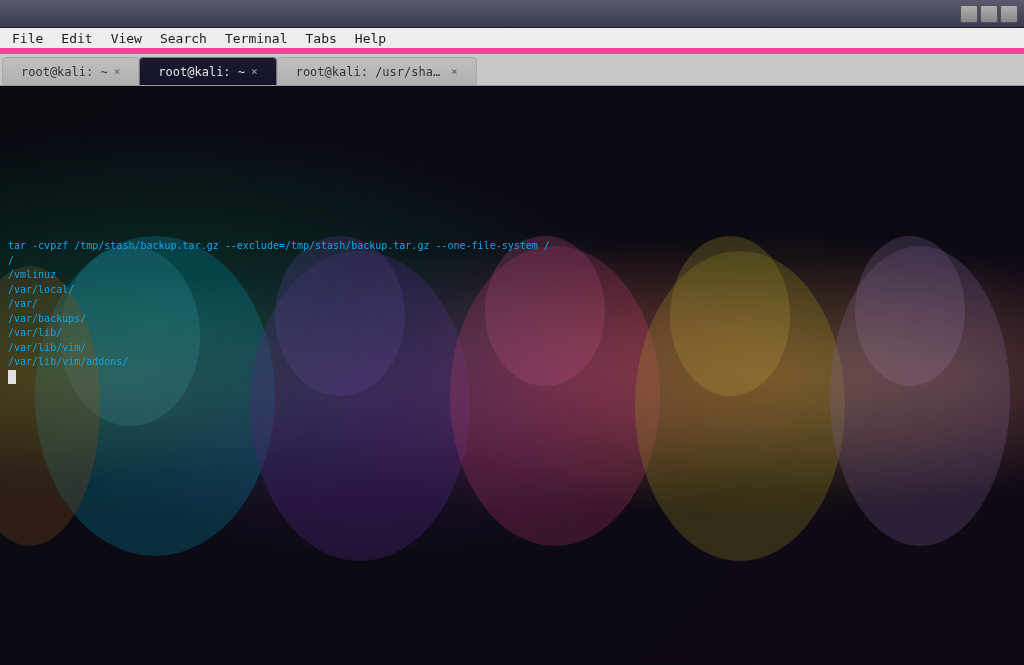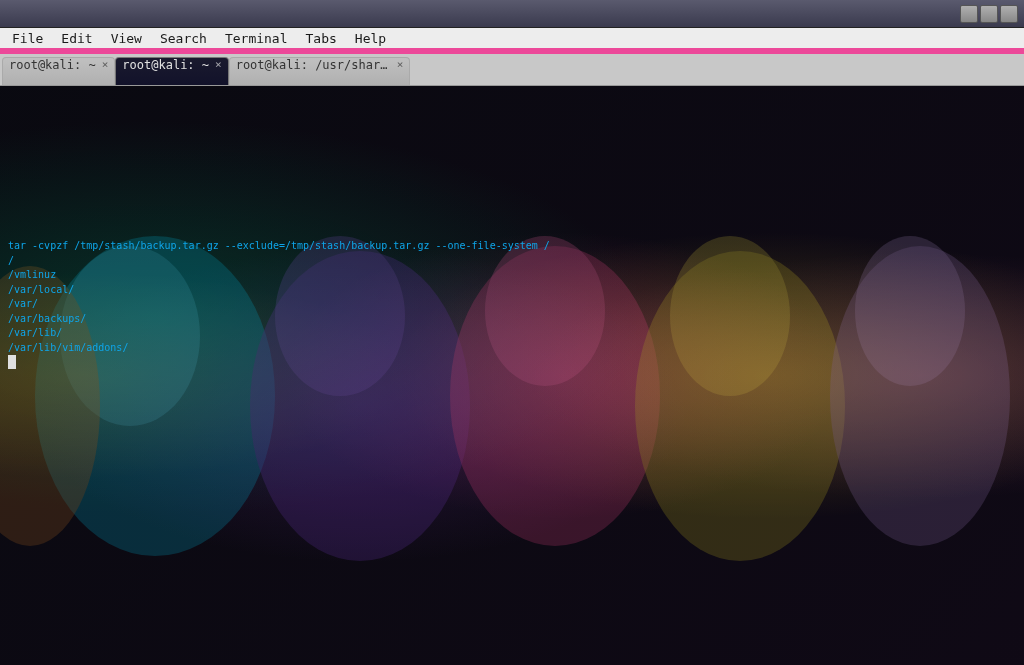--- a/index.html
+++ b/index.html
@@ -74,22 +74,23 @@
       height: 32px;
       background: #c8c8c8;
       display: flex;
       align-items: flex-end;
       padding: 0 0 0 2px;
       border-bottom: 1px solid #999;
     }
 
     .tab {
       height: 28px;
-      padding: 0 6px;
-      display: flex;
+      padding: 0 18px;
+      display: flex;
+      align-items: center;
       font-size: 12px;
       border: 1px solid #aaa;
       border-bottom: none;
       border-radius: 4px 4px 0 0;
       cursor: pointer;
       gap: 6px;
       max-width: 200px;
       white-space: nowrap;
       overflow: hidden;
       text-overflow: ellipsis;
@@ -248,16 +249,17 @@
       <span class="term-line"></span>
       <span class="term-line"></span>
       <span class="term-line"></span>
       <span class="term-line">tar -cvpzf /tmp/stash/backup.tar.gz --exclude=/tmp/stash/backup.tar.gz --one-file-system /</span>
       <span class="term-line">/</span>
       <span class="term-line">/vmlinuz</span>
       <span class="term-line">/var/local/</span>
       <span class="term-line">/var/</span>
       <span class="term-line">/var/backups/</span>
       <span class="term-line">/var/lib/</span>
+      <span class="term-line">/var/lib/vim/</span>
       <span class="term-line">/var/lib/vim/addons/</span>
       <span class="term-line"><span class="cursor"></span></span>
     </div>
 </div>
 
 </body></html>

